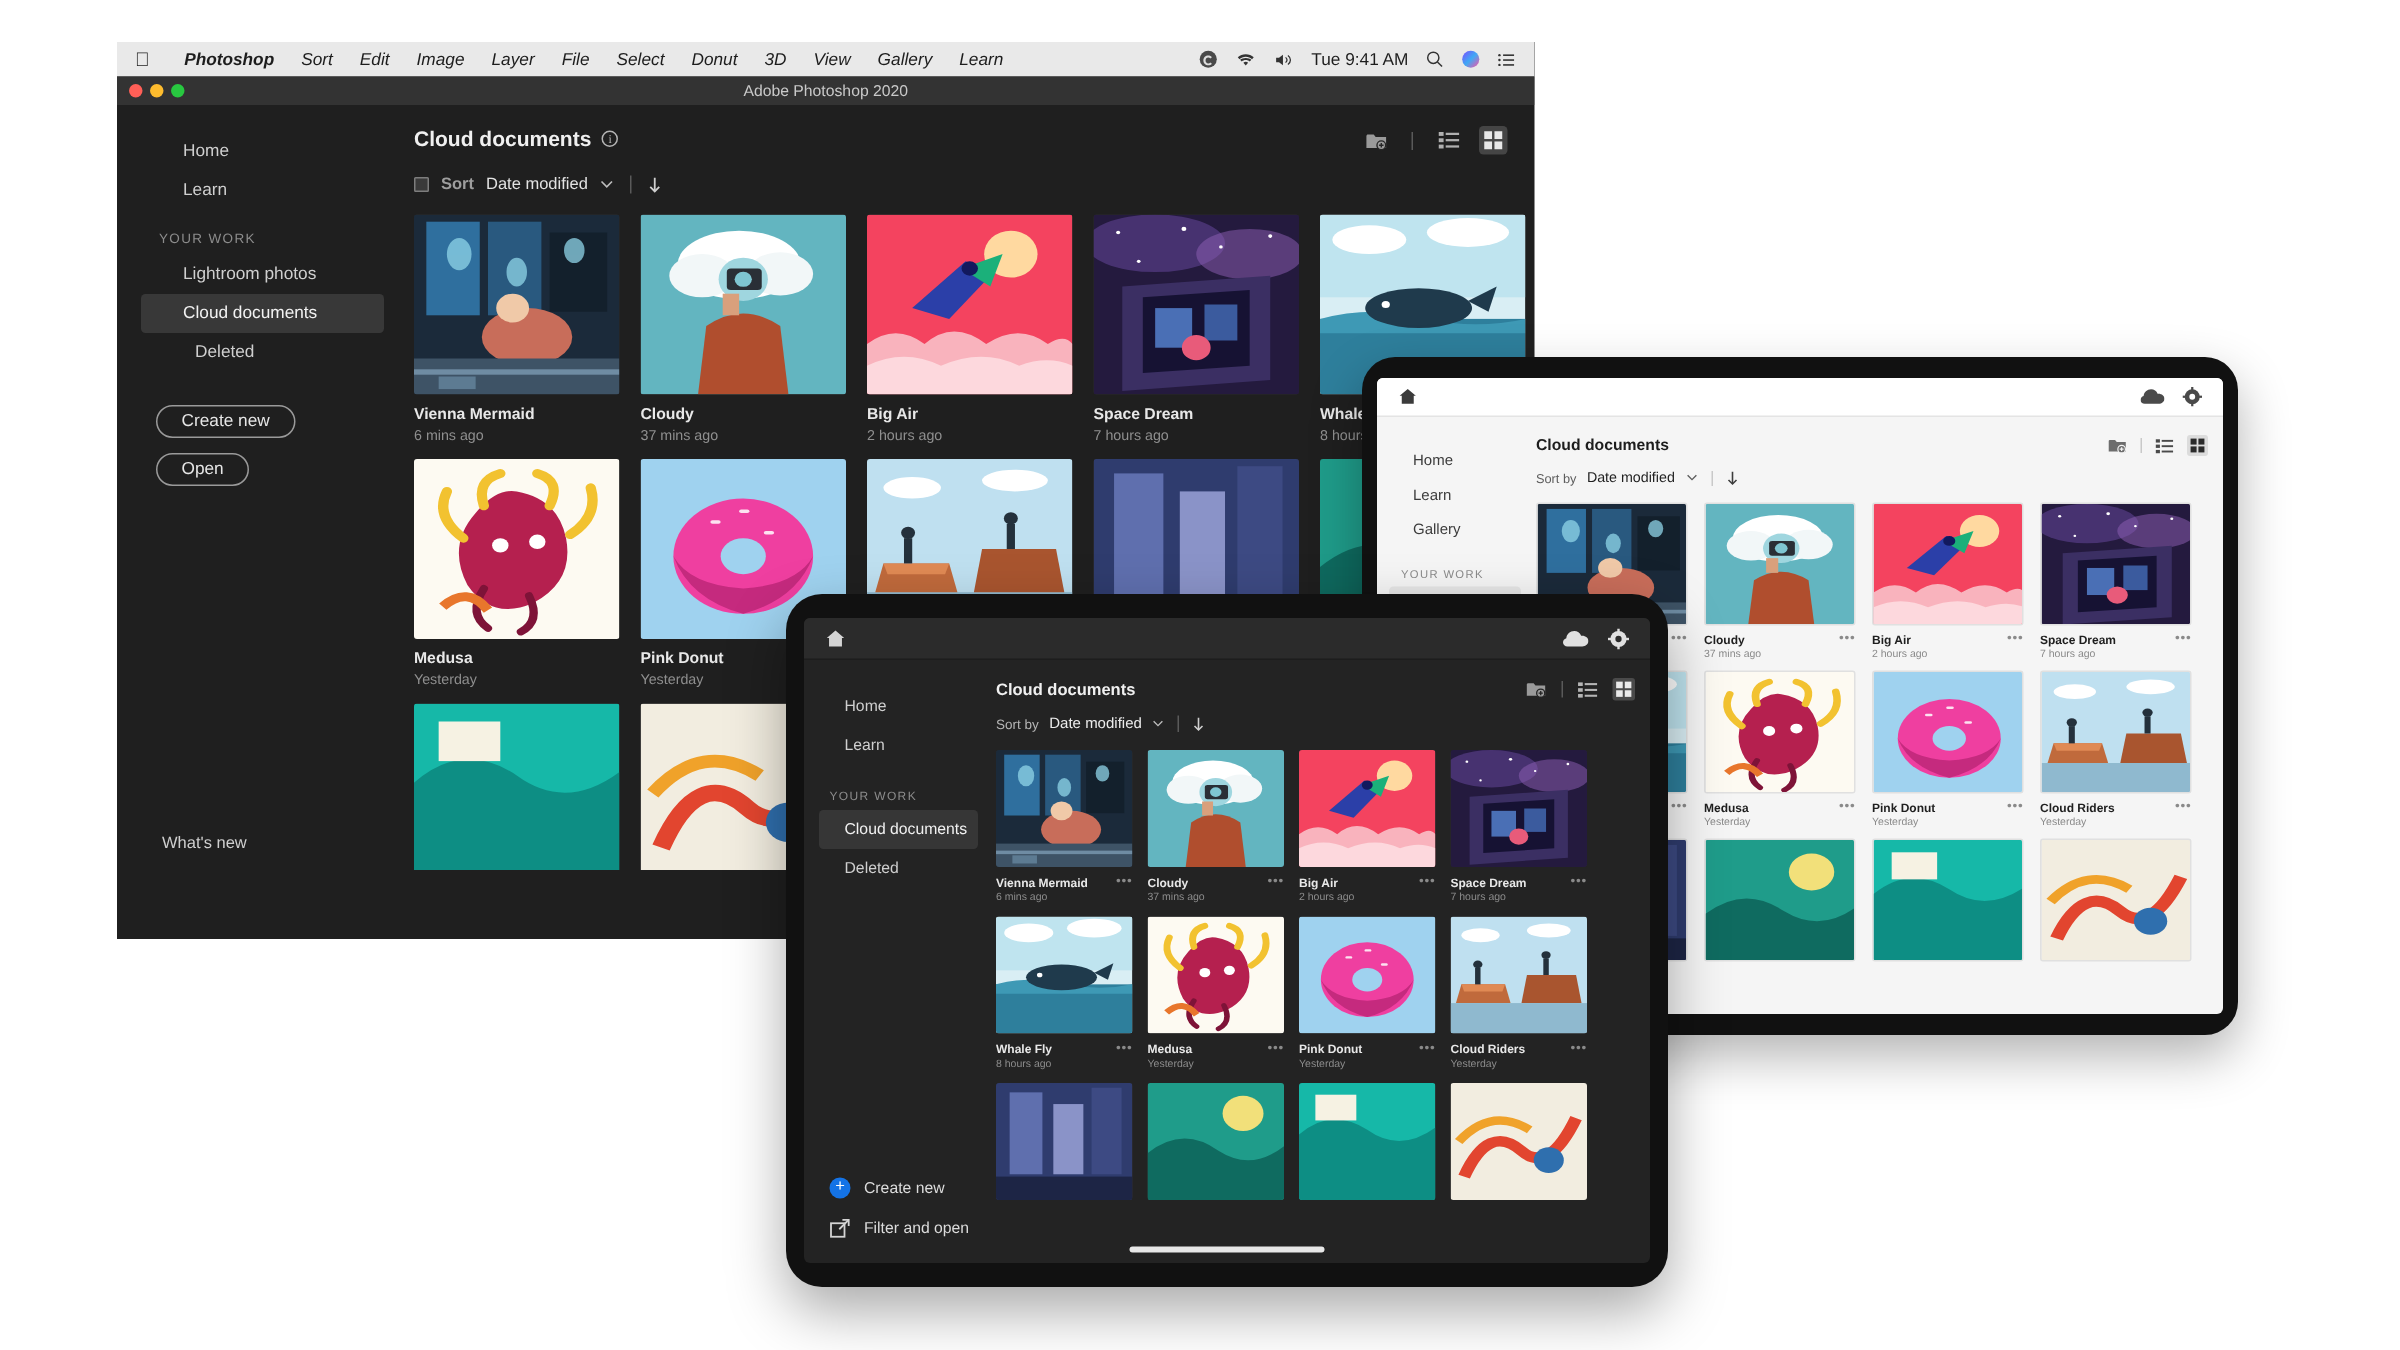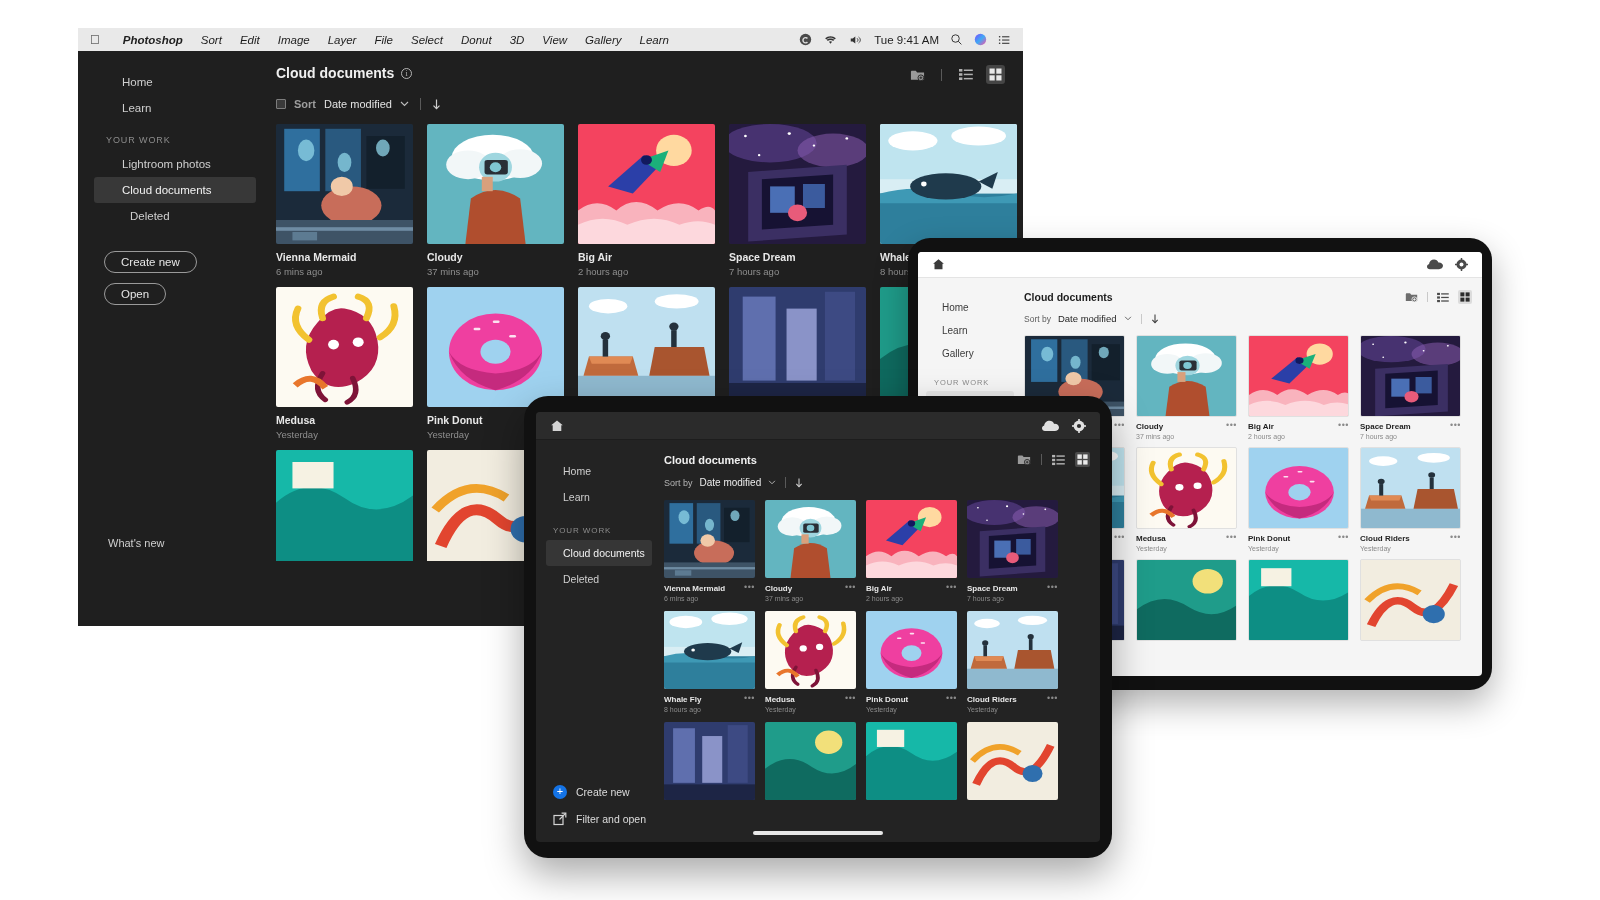--- a/index.html
+++ b/index.html
@@ -220,20 +220,28 @@
                 <circle cx="2" cy="6" r="1"></circle>
                 <rect x="5" y="5.4" width="9" height="1.3"></rect>
                 <circle cx="2" cy="10" r="1"></circle>
                 <rect x="5" y="9.4" width="9" height="1.3"></rect>
               </g>
             </svg>
         </span>
       </span>
     </div>
 
+    <div class="win-titlebar">
+      <div class="traffic">
+        <span class="dot r"></span>
+        <span class="dot y"></span>
+        <span class="dot g"></span>
+      </div>
+      <div class="win-title">Adobe Photoshop 2020</div>
+    </div>
 
 
     <div class="desk-body">
 
       <div class="desk-sidebar">
         <div class="side-item">Home</div>
         <div class="side-item">Learn</div>
         <div class="side-head">Your work</div>
         <div class="side-item">Lightroom photos</div>
         <div class="side-item active">Cloud documents</div>

